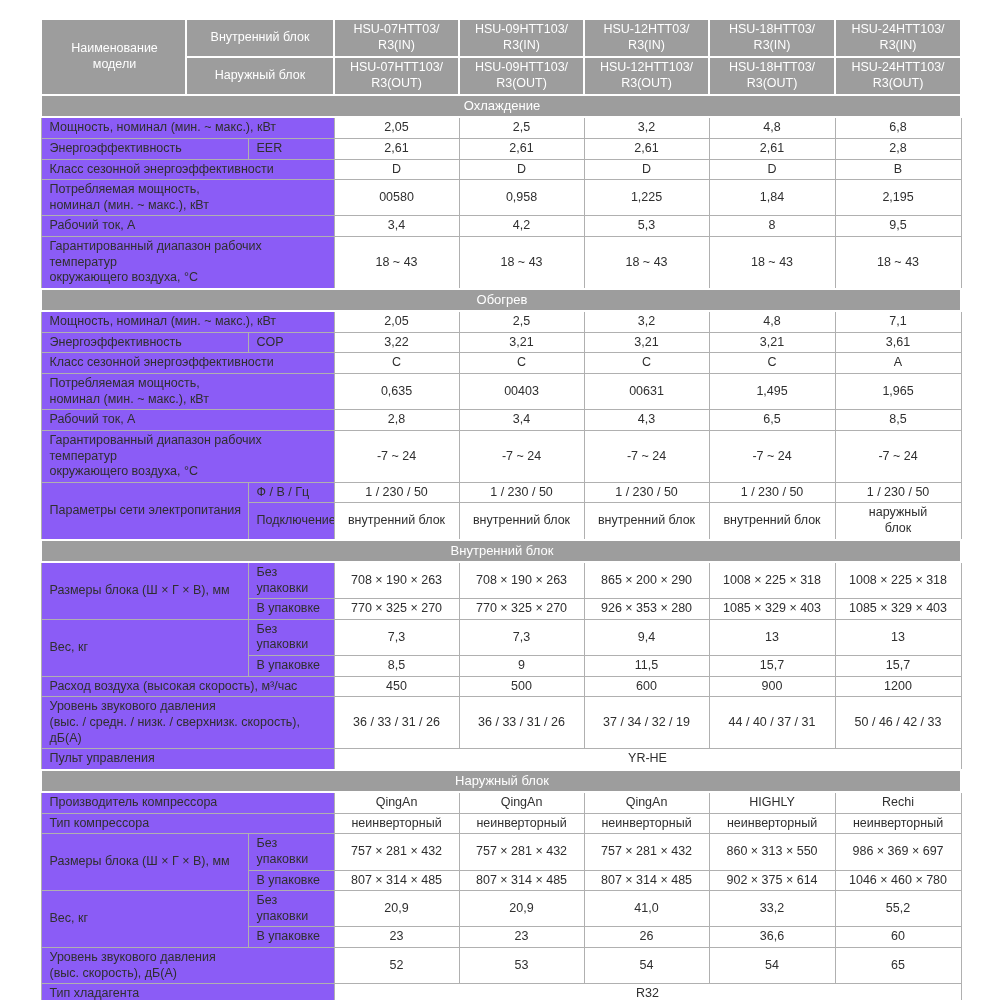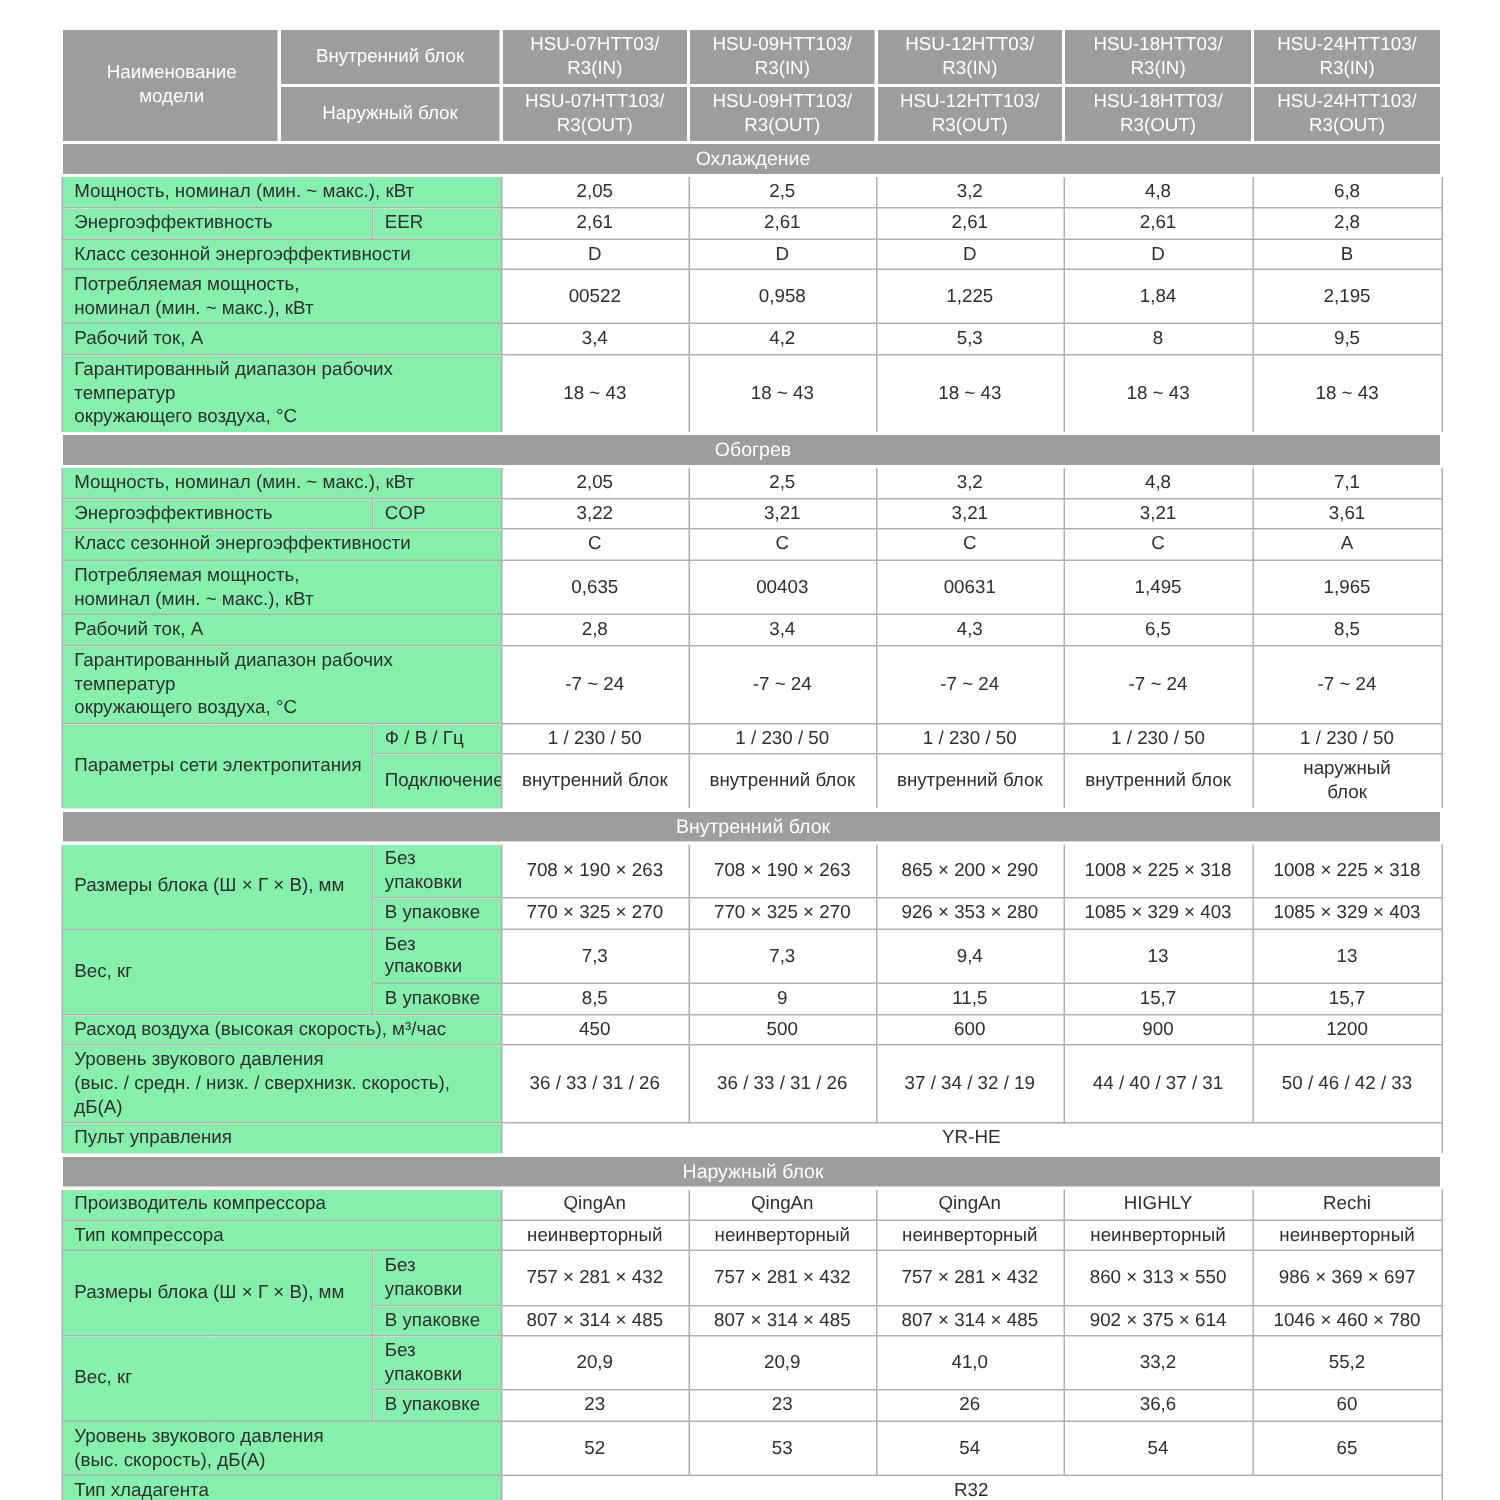--- a/index.html
+++ b/index.html
@@ -12,21 +12,21 @@
     color:#2f2f2f;
     line-height:1.25;
     padding:2px 6px;
     vertical-align:middle;
     overflow:hidden;
   }
   tr { height:20px; }
   tr.h2 { height:34px; }
   tr.hrow { height:38px; }
   tr.bar { height:22px; }
-  td.lbl { background:#86efac; white-space:pre-line; padding-left:8px; }
+  td.lbl { background:#8b5cf6; white-space:pre-line; padding-left:8px; }
   td.val { text-align:center; white-space:pre-line; padding:2px 2px; }
   td.hdr {
     background:#9d9d9d; color:#ffffff; border:2px solid #ffffff;
     text-align:center; white-space:pre-line;
   }
   td.hname { text-align:center; padding-left:8px; }
   tr.bar td {
     background:#9d9d9d; color:#ffffff; border:2px solid #ffffff;
     text-align:center; padding-left:8px; font-size:13px;
   }
@@ -102,21 +102,21 @@
   <td class="lbl" colspan="4">Класс сезонной энергоэффективности</td>
   <td class="val">D</td>
   <td class="val">D</td>
   <td class="val">D</td>
   <td class="val">D</td>
   <td class="val">B</td>
 </tr>
 <tr class="h2">
   <td class="lbl" colspan="4">Потребляемая мощность,
 номинал (мин. ~ макс.), кВт</td>
-  <td class="val">00522</td>
+  <td class="val">00580</td>
   <td class="val">0,958</td>
   <td class="val">1,225</td>
   <td class="val">1,84</td>
   <td class="val">2,195</td>
 </tr>
 <tr>
   <td class="lbl" colspan="4">Рабочий ток, А</td>
   <td class="val">3,4</td>
   <td class="val">4,2</td>
   <td class="val">5,3</td>

